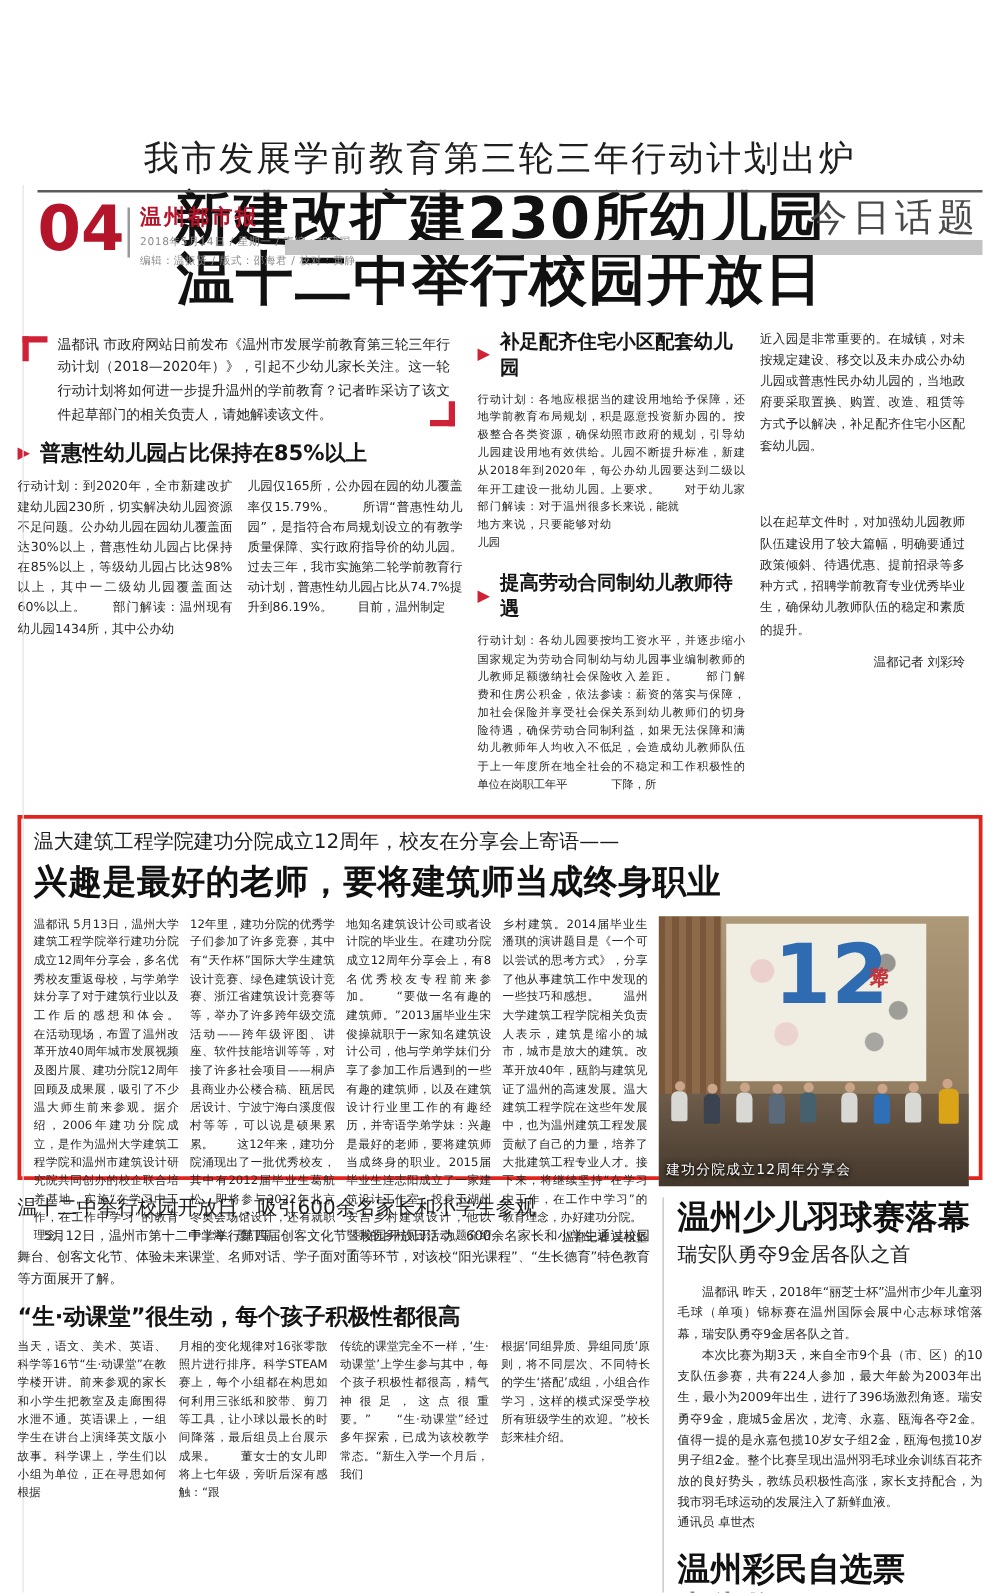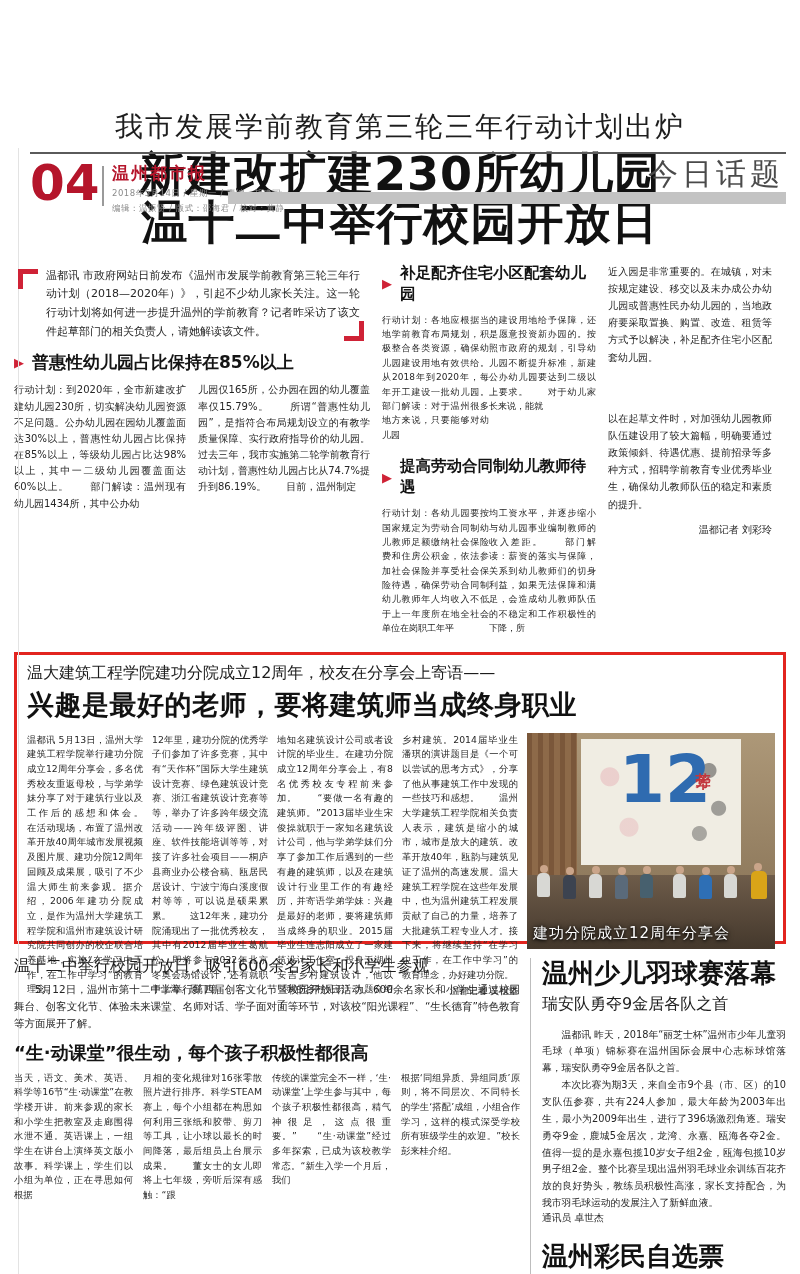--- a/index.html
+++ b/index.html
@@ -55,21 +55,21 @@
                      radial-gradient(circle at 80% 25%,rgba(60,60,60,.5) 0 7px,transparent 8px),
                      radial-gradient(circle at 86% 55%,rgba(60,60,60,.45) 0 7px,transparent 8px),
                      radial-gradient(circle at 74% 75%,rgba(60,60,60,.4) 0 7px,transparent 8px);text-align:right;}
   .ph-num{position:absolute;left:38px;top:8px;font-size:66px;font-weight:900;color:#2f6bb0;line-height:1;}
   .ph-sub{position:absolute;left:112px;top:22px;font-size:15px;font-weight:bold;color:#c2363c;writing-mode:vertical-rl;letter-spacing:2px;}
   .ph-floor{position:absolute;left:0;bottom:0;width:100%;height:74px;background:linear-gradient(#6e5c4a,#44382c);}
   .person{position:absolute;width:13px;height:24px;border-radius:5px 5px 2px 2px;background:#3c4350;}
   .person::before{content:"";position:absolute;top:-8px;left:3px;width:8px;height:8px;border-radius:50%;background:#caa58a;}
   .person.white{background:#d8d8d4;}
   .person.yellow{background:#d9a418;width:16px;height:28px;}
-  .ph-caption{position:absolute;left:6px;bottom:6px;color:#fff;font-size:15px;letter-spacing:1px;text-shadow:0 1px 3px #000,0 0 6px #000;}
+  .ph-caption{position:absolute;left:6px;bottom:6px;color:#fff;font-size:11px;letter-spacing:1px;text-shadow:0 1px 3px #000,0 0 6px #000;}
 
   
   .bottom{display:flex;margin-top:12px;position:relative;}
   .bl{width:506px;flex:none;}
   .vrule{width:1px;background:#bdbdbd;margin:2px 11px 0 10px;}
   .br{flex:1;position:relative;min-width:0;}
 
   .sch-kicker{font-size:16px;margin:0 0 4px;color:#1c1c1c;}
   .sch-headline{font-size:30px;font-weight:900;line-height:1.22;margin:0 0 8px;color:#111;}
   .sch-intro{font-size:10.5px;line-height:1.65;text-align:justify;text-indent:2em;margin:0 0 6px;}

